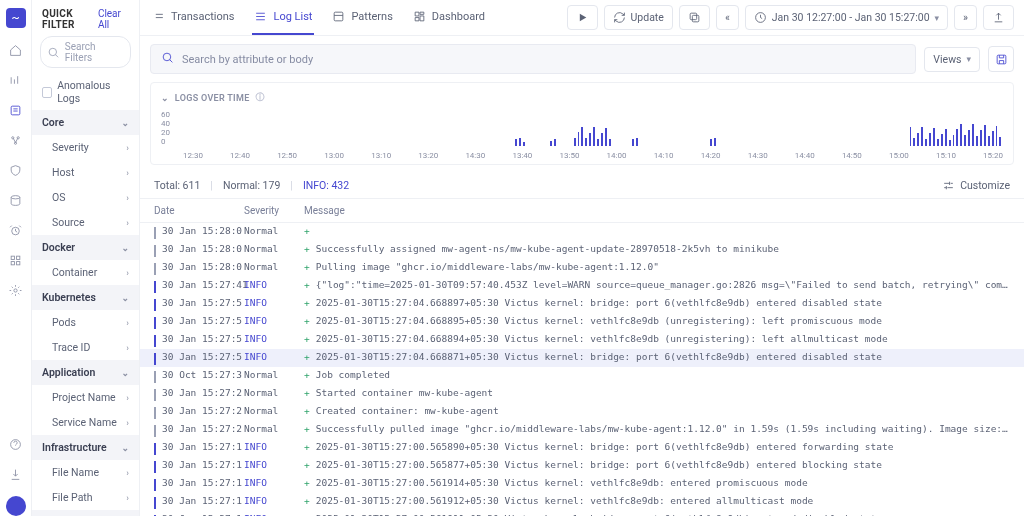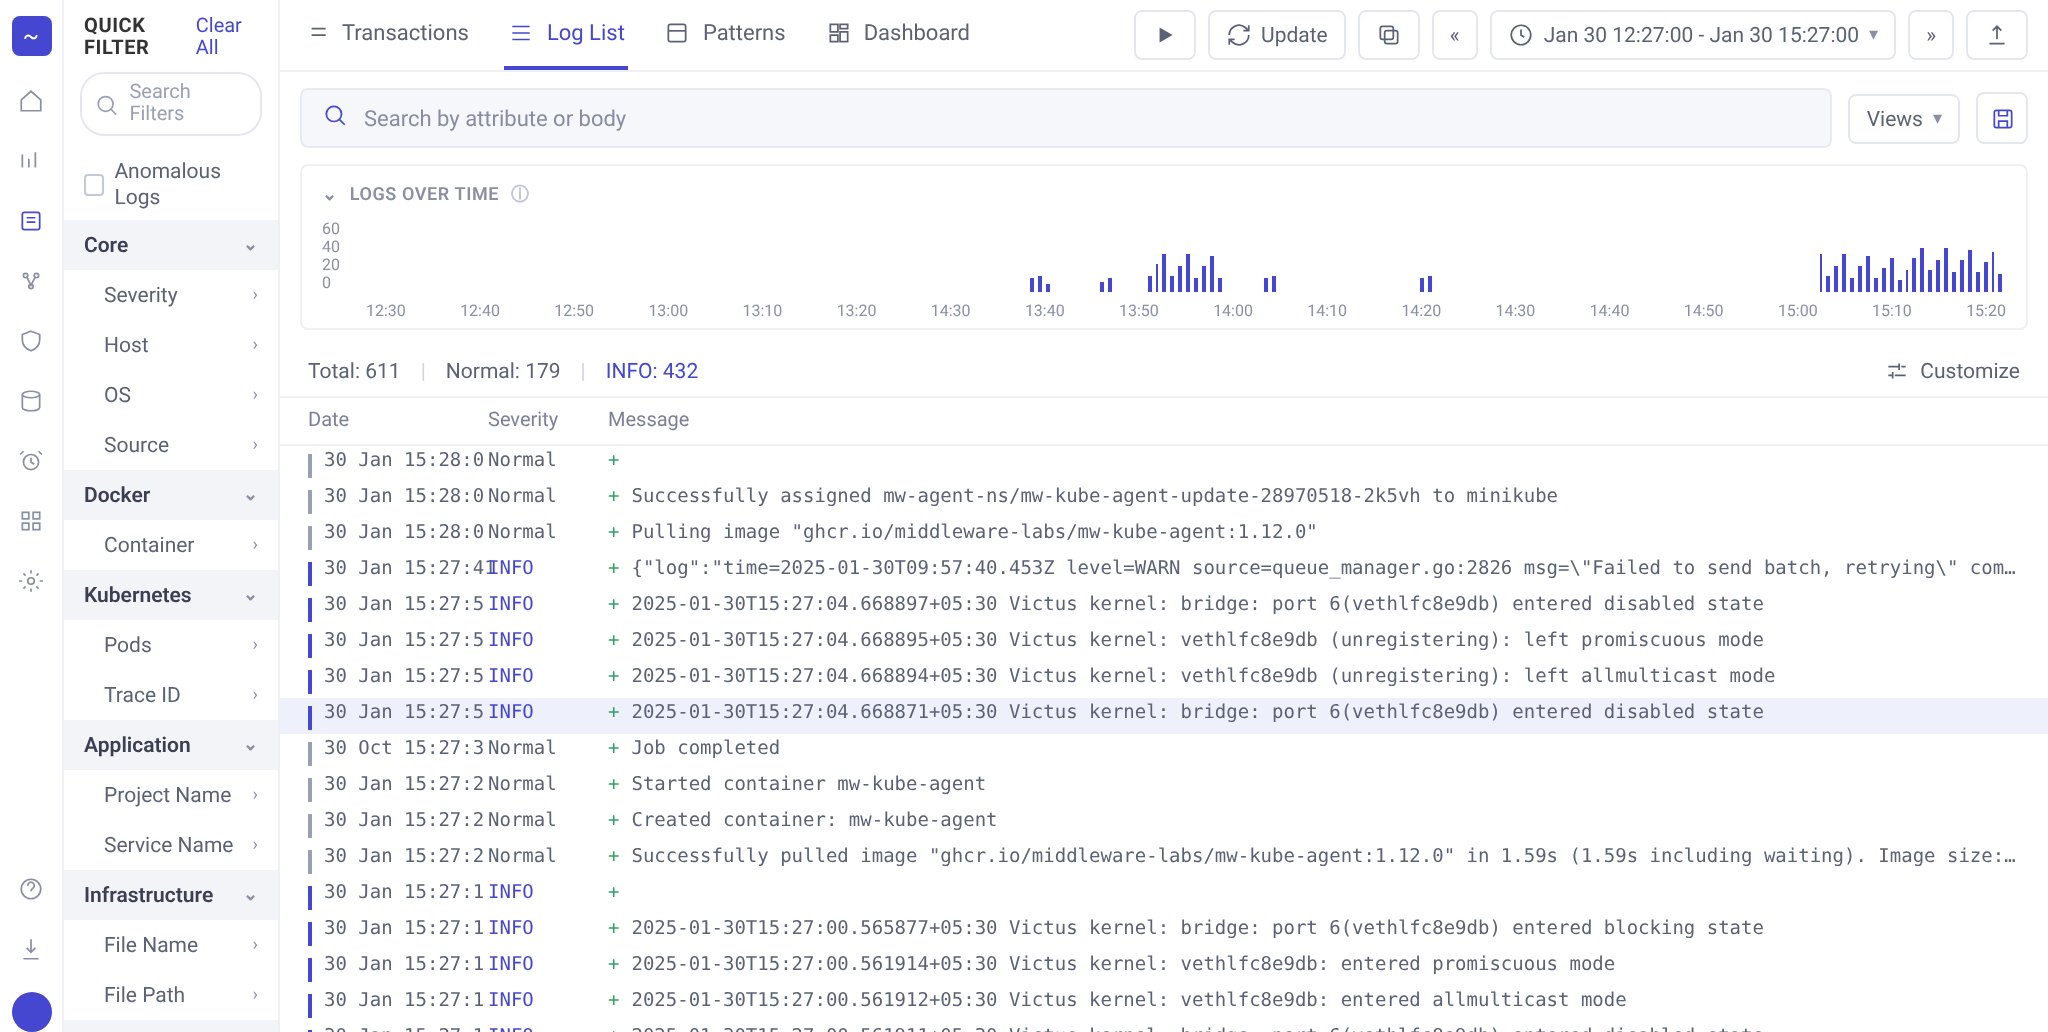--- a/index.html
+++ b/index.html
@@ -652,20 +652,21 @@
           <div class="d">30 Jan 15:27:2</div>
           <div class="s">Normal</div>
           <span class="plus">+</span>
           <div class="m">Successfully pulled image "ghcr.io/middleware-labs/mw-kube-agent:1.12.0" in 1.59s (1.59s including waiting). Image size: 373845920 bytes.</div>
         </div>
         <div class="row">
           <div class="bar-ind info"></div>
           <div class="d">30 Jan 15:27:1</div>
           <div class="s info">INFO</div>
           <span class="plus">+</span>
+          <div class="m">2025-01-30T15:27:00.565890+05:30 Victus kernel: bridge: port 6(vethlfc8e9db) entered forwarding state</div>
         </div>
         <div class="row">
           <div class="bar-ind info"></div>
           <div class="d">30 Jan 15:27:1</div>
           <div class="s info">INFO</div>
           <span class="plus">+</span>
           <div class="m">2025-01-30T15:27:00.565877+05:30 Victus kernel: bridge: port 6(vethlfc8e9db) entered blocking state</div>
         </div>
         <div class="row">
           <div class="bar-ind info"></div>

